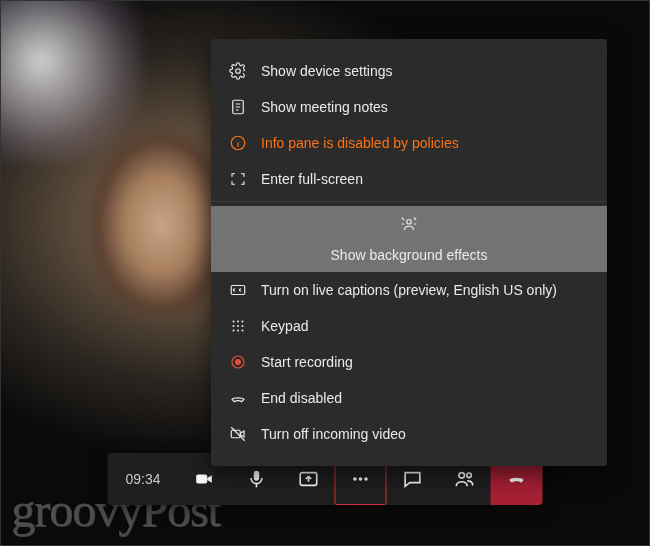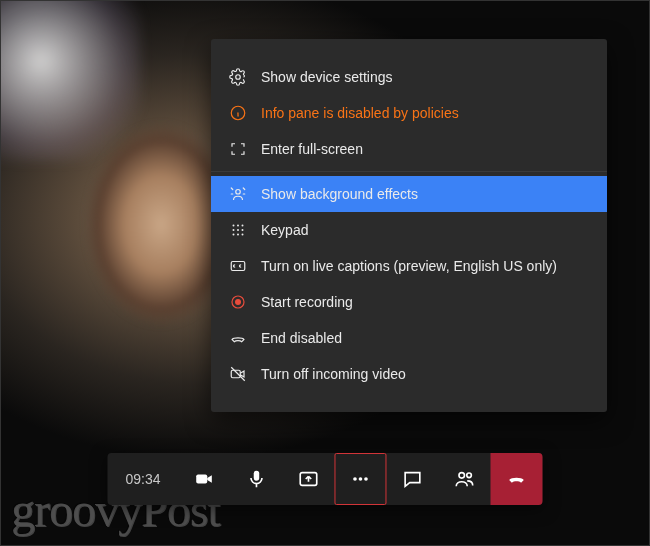--- a/index.html
+++ b/index.html
@@ -85,38 +85,39 @@
       border-radius: 0 4px 4px 0;
     }
     .menu {
       position: absolute;
       right: 42px;
       top: 38px;
       width: 396px;
       background: #2b2b2b;
       border-radius: 3px;
       box-shadow: 0 8px 24px rgba(0,0,0,.6);
-      padding: 20px 0;
+      padding: 14px 0;
       z-index: 30;
     }
     .menu-item {
       display: flex;
       align-items: center;
       gap: 14px;
       padding: 9px 18px;
       color: #eaeaea;
       font-size: 14px;
       cursor: pointer;
     }
     .menu-item.disabled {
       color: #f97316;
       cursor: default;
     }
     .menu-item.hovered {
-      background: #3b82f6;
+      background: #737373;
+      flex-direction: column;
     }
     .menu-item .mi-icon {
       width: 18px;
       height: 18px;
       flex-shrink: 0;
       display: flex;
       align-items: center;
       justify-content: center;
     }
     .menu-item .mi-icon svg { width: 18px; height: 18px; }
@@ -134,20 +135,29 @@
 <div class="menu">
   <div class="menu-item">
     <span class="mi-icon">
       <svg viewBox="0 0 24 24" fill="none" stroke="currentColor" stroke-width="1.6">
           <circle cx="12" cy="12" r="3"></circle>
           <path d="M19.4 15a1.7 1.7 0 0 0 .34 1.87l.06.06a2 2 0 1 1-2.83 2.83l-.06-.06a1.7 1.7 0 0 0-1.87-.34 1.7 1.7 0 0 0-1.03 1.56V21a2 2 0 1 1-4 0v-.09a1.7 1.7 0 0 0-1.11-1.56 1.7 1.7 0 0 0-1.87.34l-.06.06a2 2 0 1 1-2.83-2.83l.06-.06a1.7 1.7 0 0 0 .34-1.87 1.7 1.7 0 0 0-1.56-1.03H3a2 2 0 1 1 0-4h.09a1.7 1.7 0 0 0 1.56-1.11 1.7 1.7 0 0 0-.34-1.87l-.06-.06a2 2 0 1 1 2.83-2.83l.06.06a1.7 1.7 0 0 0 1.87.34H9a1.7 1.7 0 0 0 1.03-1.56V3a2 2 0 1 1 4 0v.09a1.7 1.7 0 0 0 1.03 1.56 1.7 1.7 0 0 0 1.87-.34l.06-.06a2 2 0 1 1 2.83 2.83l-.06.06a1.7 1.7 0 0 0-.34 1.87V9c.66.27 1.09.91 1.09 1.62s-.43 1.35-1.09 1.62"></path>
         </svg>
     </span>
     <span>Show device settings</span>
   </div>
+  <div class="menu-item">
+    <span class="mi-icon">
+      <svg viewBox="0 0 24 24" fill="none" stroke="currentColor" stroke-width="1.6">
+          <rect x="5" y="3" width="14" height="18" rx="2"></rect>
+          <path d="M9 8h6M9 12h6M9 16h4"></path>
+        </svg>
+    </span>
+    <span>Show meeting notes</span>
+  </div>
   <div class="menu-item disabled">
     <span class="mi-icon">
       <svg viewBox="0 0 24 24" fill="none" stroke="currentColor" stroke-width="1.6">
           <circle cx="12" cy="12" r="9"></circle>
           <path d="M12 8h.01M11 12h1v4h1"></path>
         </svg>
     </span>
     <span>Info pane is disabled by policies</span>
   </div>
   <div class="menu-item">
@@ -163,48 +173,48 @@
 
   <div class="menu-item hovered">
     <span class="mi-icon">
       <svg viewBox="0 0 24 24" fill="none" stroke="currentColor" stroke-width="1.6">
           <circle cx="12" cy="9" r="3"></circle>
           <path d="M6 20c0-3 2.7-5 6-5s6 2 6 5"></path>
           <path d="M3 4l2 2M19 4l2 2M3 12h2M19 12h2" stroke-linecap="round"></path>
         </svg>
     </span>
     <span>Show background effects</span>
+  </div>
+  <div class="menu-item">
+    <span class="mi-icon">
+      <svg viewBox="0 0 24 24" fill="none" stroke="currentColor" stroke-width="1.6">
+          <rect x="3" y="6" width="18" height="12" rx="2"></rect>
+          <path d="M8 13c-.6.6-2 .6-2-1s1.4-1.6 2-1M16 13c-.6.6-2 .6-2-1s1.4-1.6 2-1"></path>
+        </svg>
+    </span>
+    <span>Turn on live captions (preview, English US only)</span>
   </div>
   <div class="menu-item">
     <span class="mi-icon">
       <svg viewBox="0 0 24 24" fill="currentColor">
           <circle cx="6" cy="6" r="1.3"></circle>
           <circle cx="12" cy="6" r="1.3"></circle>
           <circle cx="18" cy="6" r="1.3"></circle>
           <circle cx="6" cy="12" r="1.3"></circle>
           <circle cx="12" cy="12" r="1.3"></circle>
           <circle cx="18" cy="12" r="1.3"></circle>
           <circle cx="6" cy="18" r="1.3"></circle>
           <circle cx="12" cy="18" r="1.3"></circle>
           <circle cx="18" cy="18" r="1.3"></circle>
         </svg>
     </span>
     <span>Keypad</span>
   </div>
   <div class="menu-item">
     <span class="mi-icon">
-      <svg viewBox="0 0 24 24" fill="none" stroke="currentColor" stroke-width="1.6">
-          <rect x="3" y="6" width="18" height="12" rx="2"></rect>
-          <path d="M8 13c-.6.6-2 .6-2-1s1.4-1.6 2-1M16 13c-.6.6-2 .6-2-1s1.4-1.6 2-1"></path>
-        </svg>
-    </span>
-    <span>Turn on live captions (preview, English US only)</span>
-  </div>
-  <div class="menu-item">
-    <span class="mi-icon">
       <svg viewBox="0 0 24 24">
           <circle cx="12" cy="12" r="8" fill="none" stroke="#e74c3c" stroke-width="1.6"></circle>
           <circle cx="12" cy="12" r="4" fill="#e74c3c"></circle>
         </svg>
     </span>
     <span>Start recording</span>
   </div>
   <div class="menu-item">
     <span class="mi-icon">
       <svg viewBox="0 0 24 24" fill="none" stroke="currentColor" stroke-width="1.6">

